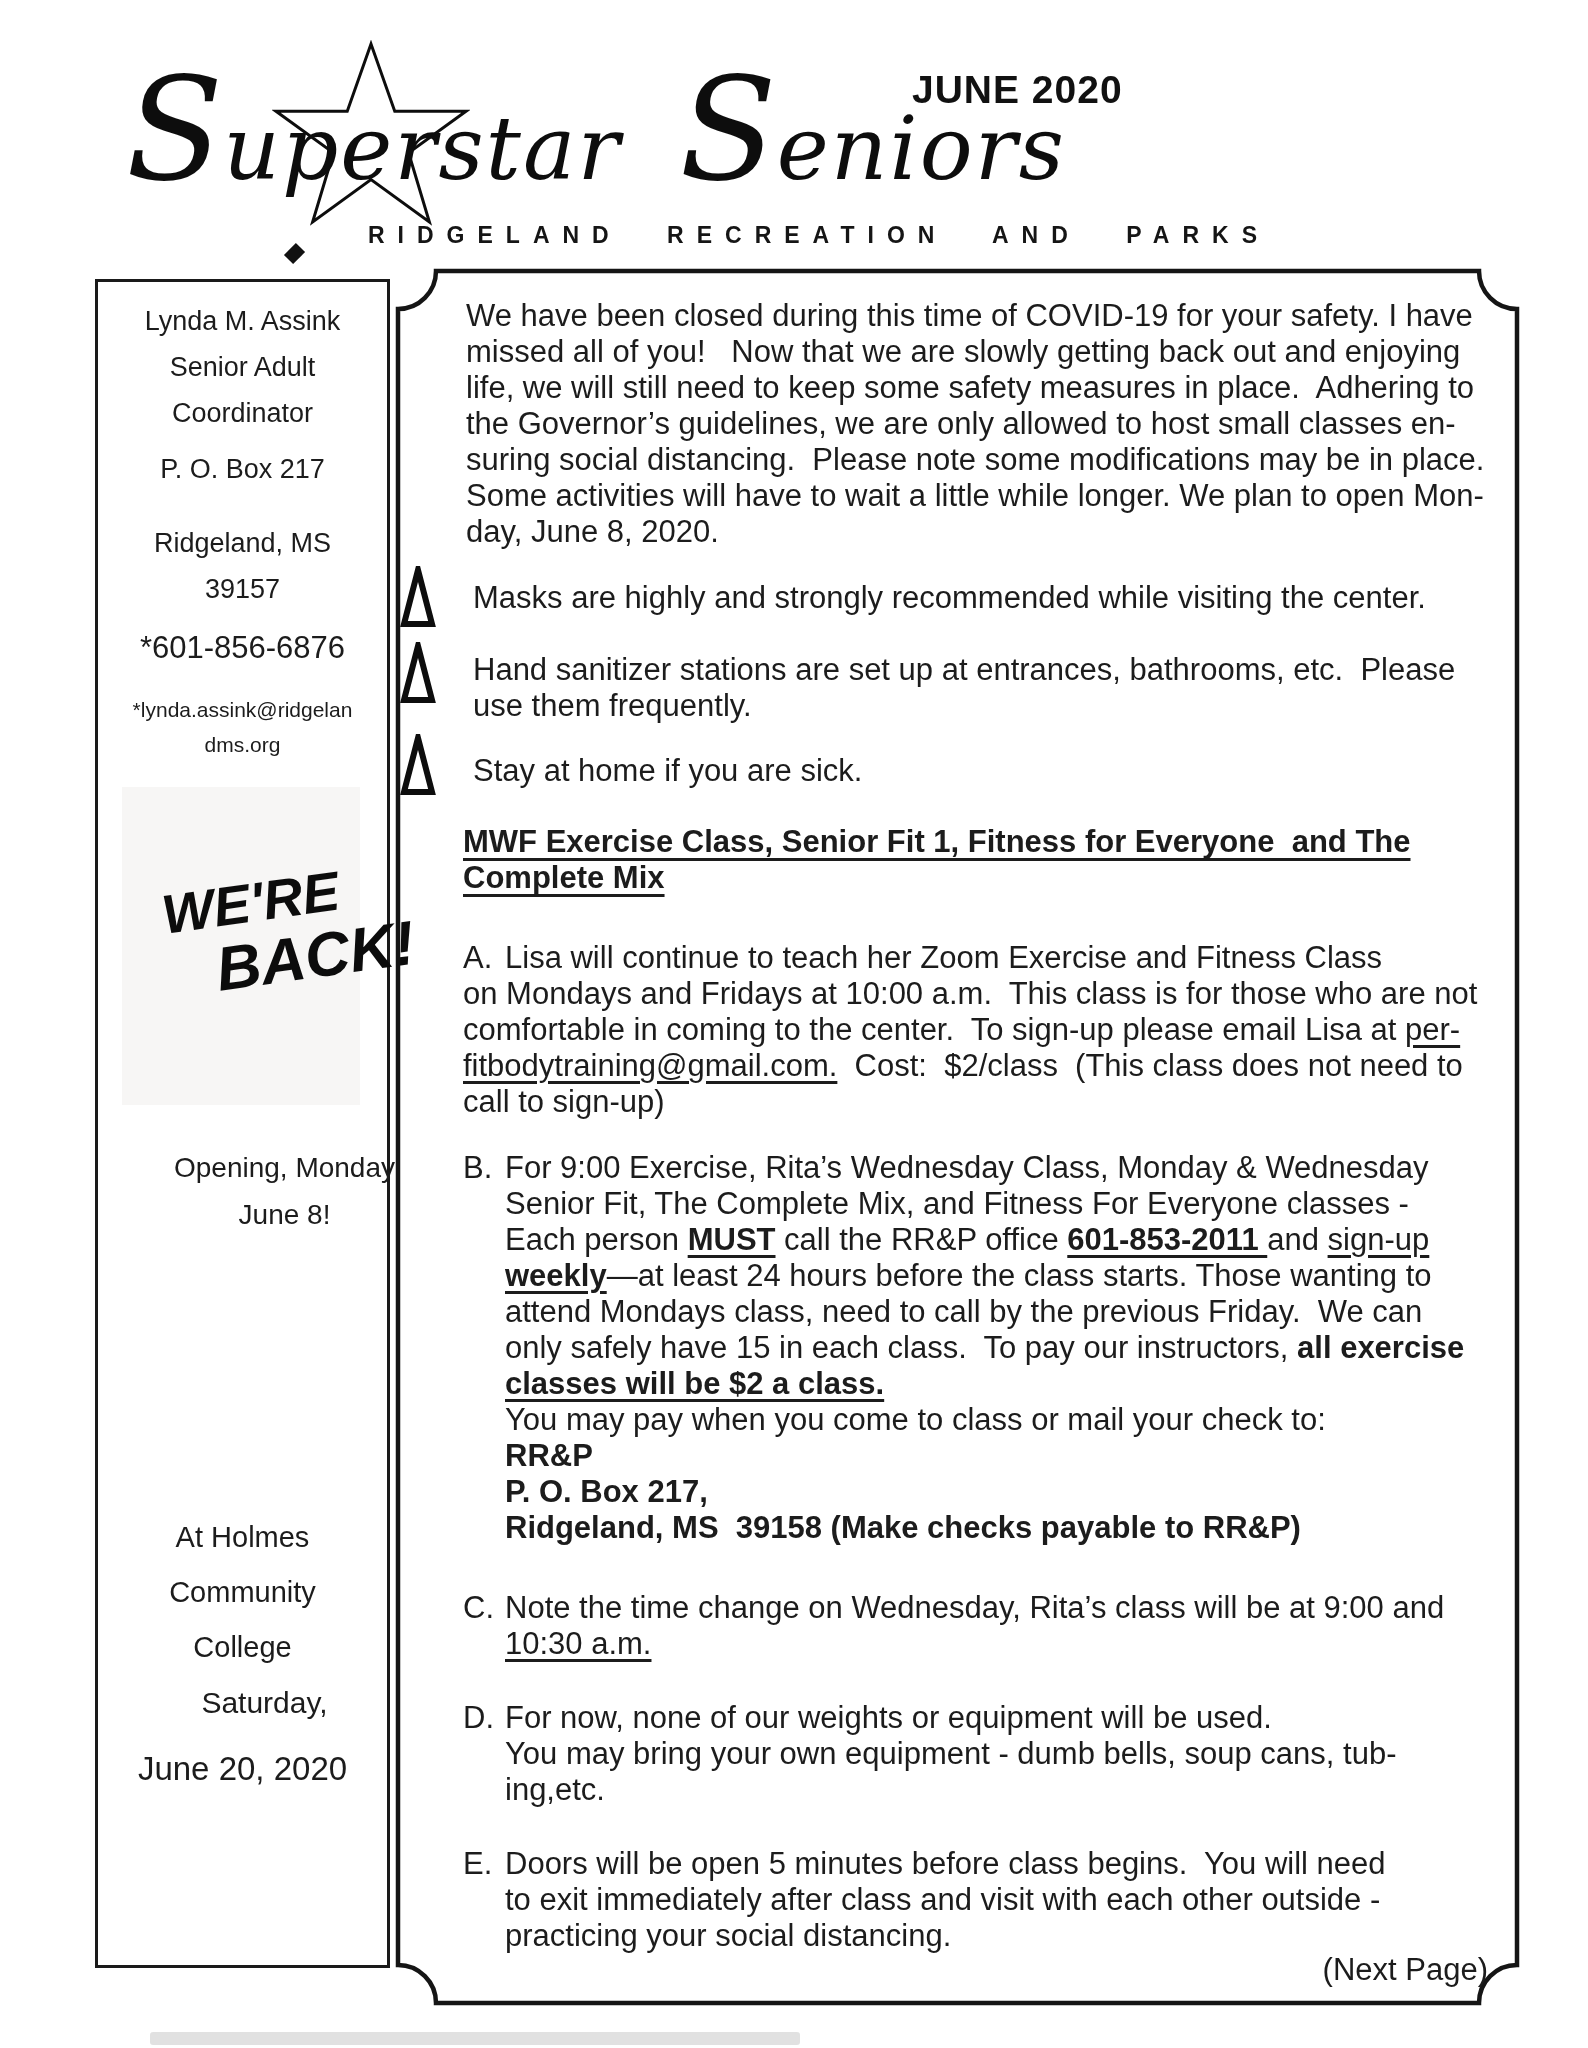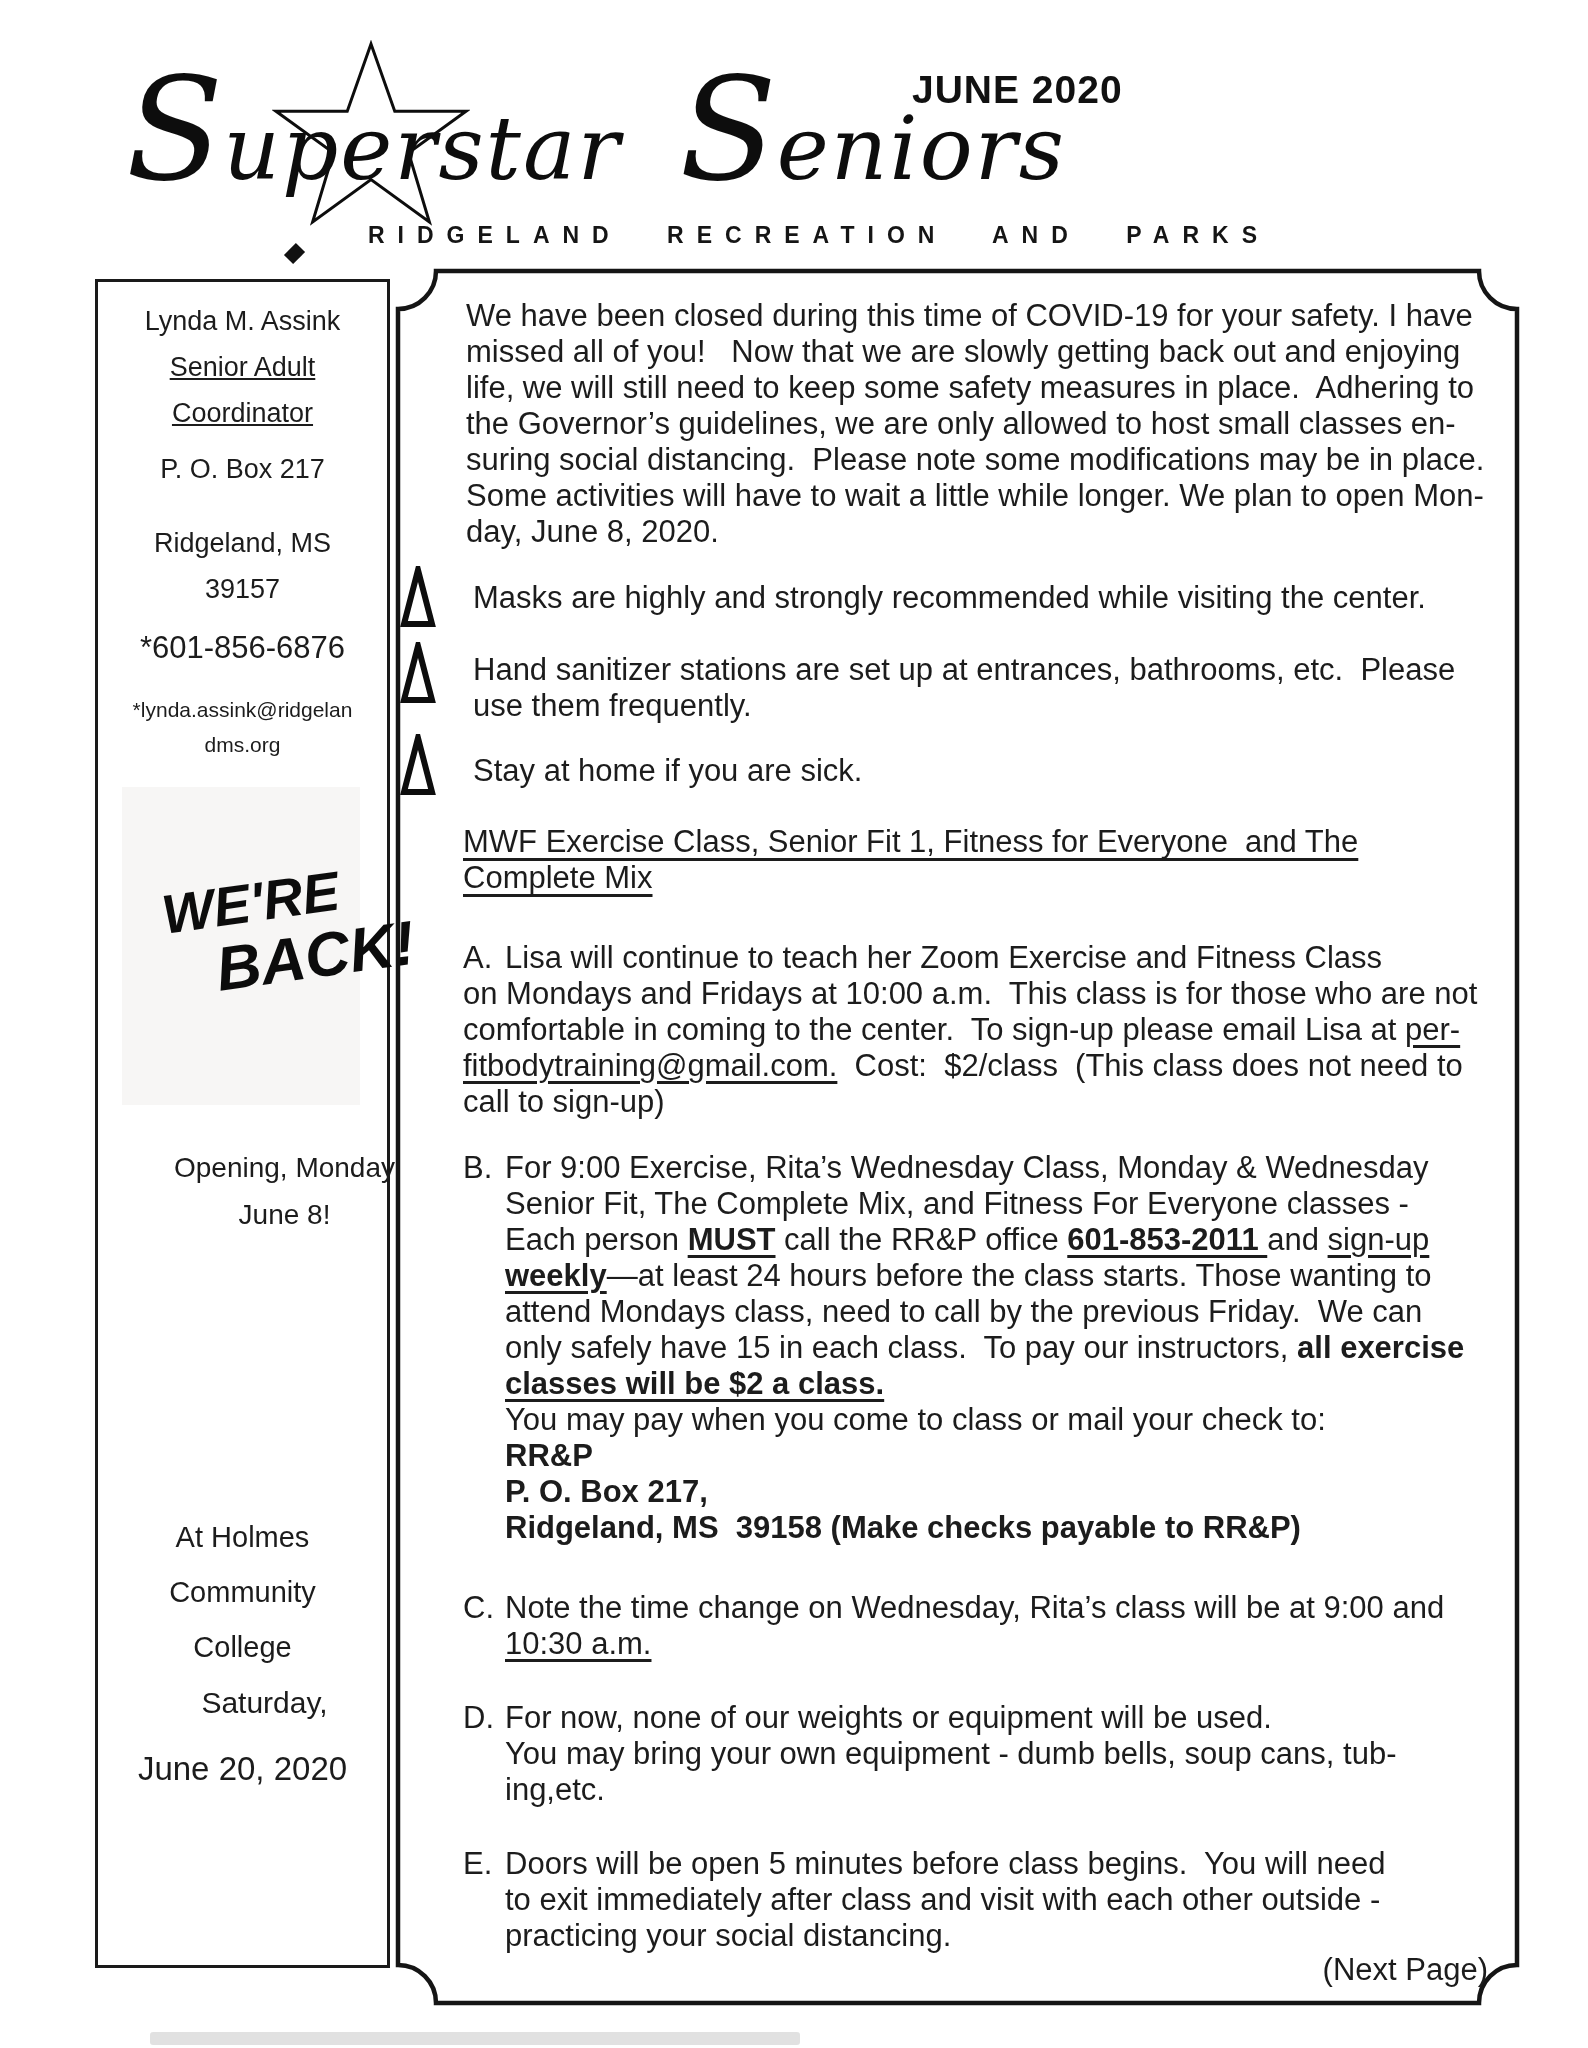--- a/index.html
+++ b/index.html
@@ -32,21 +32,21 @@
   .sb-holmes{top:1228px;font-size:29px;line-height:55px;}
   .sb-sat{top:1404px;font-size:30px;padding-left:22px;}
   .sb-date{top:1468px;font-size:33px;}
   .sb-logo{top:1520px;}
   
   .main-frame{position:absolute;left:395px;top:268px;}
   .blk{position:absolute;white-space:pre-wrap;font-size:31px;line-height:36px;margin-left:33px;}
   .intro{left:433px;top:298px;width:1075px;}
   .tri{position:absolute;left:400px;}
   .bullet{left:440px;width:1055px;}
-  .heading{left:430px;top:824px;width:1075px;font-weight:400;text-decoration:underline;
+  .heading{left:430px;top:824px;width:1075px;font-weight:700;text-decoration:underline;
            text-decoration-thickness:3px;text-underline-offset:6px;}
   .item{left:430px;width:1080px;}
   .item .label{display:inline-block;width:42px;text-indent:0;}
   .hang{padding-left:42px;text-indent:-42px;}
   .b{font-weight:700;}
   .u{text-decoration:underline;text-decoration-thickness:2.5px;text-underline-offset:5px;}
   .next-page{left:480px;top:1952px;width:975px;text-align:right;}
   
   .diamond{position:absolute;left:288px;top:247px;width:13px;height:13px;background:#111;transform:rotate(45deg) scaleY(1.3);}
   .scan-strip{position:absolute;left:150px;top:2032px;width:650px;height:13px;background:#d7d7d7;opacity:.75;border-radius:3px;}
@@ -59,21 +59,21 @@
   <div class="issue-date">JUNE 2020</div>
   <svg class="star" width="198" height="188" viewBox="0 0 200 190">
     <polygon points="100,4 124,72 196,72 138,114 159,184 100,141 41,184 62,114 4,72 76,72" fill="#ffffff" stroke="#0d0d0d" stroke-width="3"></polygon>
   </svg>
   <div class="title"><span class="cap">S</span><span class="rest">uperstar</span><span class="cap w2">S</span><span class="rest">eniors</span></div>
   <div class="subtitle">RIDGELAND RECREATION AND PARKS</div>
   <div class="diamond"></div>
 
   <aside class="sidebar">
     <div class="sb sb-name blk0" style="white-space:pre-wrap;"><span>Lynda M. Assink</span>
-<span style="white-space:pre-wrap;text-decoration:underline;">Senior Adult
+<span style="white-space:pre-wrap;">Senior Adult
 Coordinator</span></div>
     <div class="sb sb-pobox">P. O. Box 217</div>
     <div class="sb sb-city" style="white-space:pre-wrap;">Ridgeland, MS
 39157</div>
     <div class="sb sb-phone">*601-856-6876</div>
     <div class="sb sb-email" style="white-space:pre-wrap;">*lynda.assink@ridgelan
 dms.org</div>
 
     <div class="wereback">
       <div class="wb-inner">

